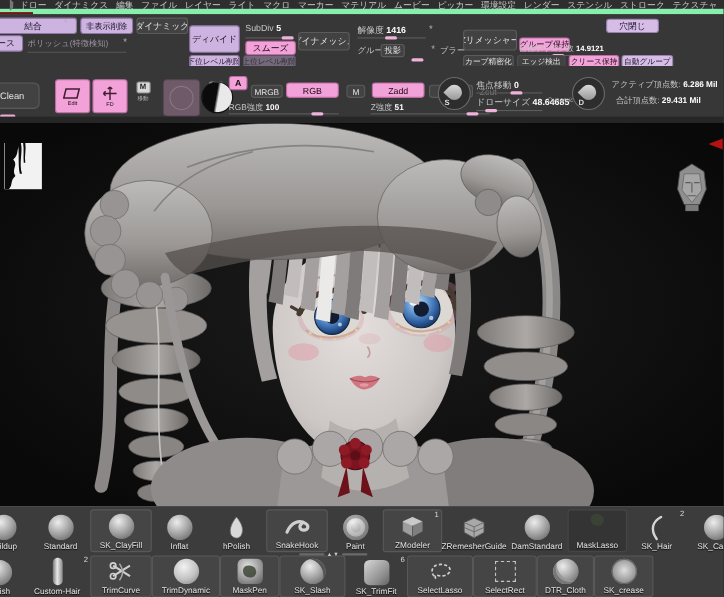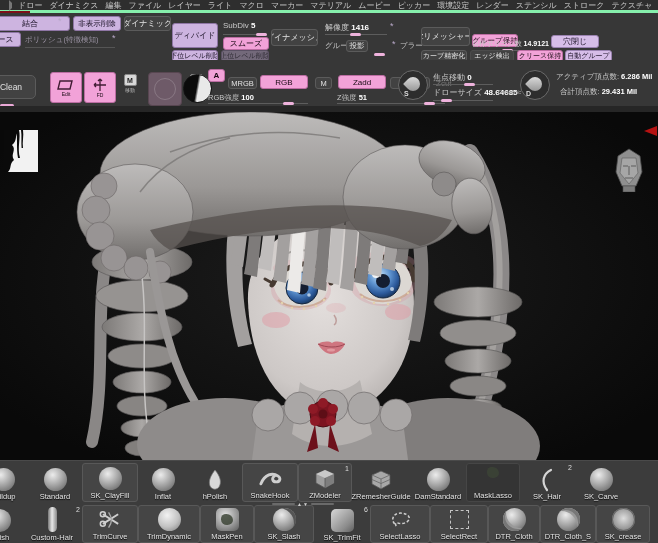--- a/index.html
+++ b/index.html
@@ -2,21 +2,21 @@
 <html><head>
 <meta charset="utf-8">
 <style>
   html,body{margin:0;padding:0;background:#222;}
   .app{position:relative;width:658px;height:543px;overflow:hidden;
        font-family:"Liberation Sans","DejaVu Sans",sans-serif;
        background:#383838;color:#ddd;-webkit-font-smoothing:antialiased;}
   
   .menubar{position:absolute;left:0;top:0;width:658px;height:13px;background:#2e2e2e;
            display:flex;align-items:center;gap:1px;padding-left:9px;box-sizing:border-box;
-           border-bottom:3px solid #86efac;}
+           border-bottom:5px solid #86efac;}
   .menu-item{font-size:8px;color:#c9c9c9;padding:1px 3px;white-space:nowrap;cursor:default;}
   .menu-grip{width:5px;height:5px;border-left:3px solid #777;border-top:3px solid transparent;
              border-bottom:3px solid transparent;margin-right:2px;}
   .menu-accent{position:absolute;left:0;top:11px;width:30px;height:2px;background:#7c1018;}
   
   .shelf{position:absolute;left:0;width:658px;background:#373737;}
   .shelf-a{top:13px;height:47px;border-bottom:1px solid #2a2a2a;}
   .shelf-b{top:60px;height:52px;}
   .shelf-b::after{content:"";position:absolute;left:0;bottom:0;width:658px;height:6px;background:#262626;}
   .btn{position:absolute;display:flex;align-items:center;justify-content:center;
@@ -154,21 +154,21 @@
       <span>Zリメッシャー</span>
     </div>
     <div class="btn btn-pink" style="left:472px;top:21px;width:46px;height:13px;font-size:7.5px;">
       <span>グループ保持</span>
     </div>
     <div class="lbl" style="left:472px;top:26px;font-size:7px;">
       <span>目標ポリゴン数</span>&nbsp;<span class="val">14.9121</span>
     </div>
     <div class="slider-line" style="left:472px;top:37px;width:70px;"></div>
     <div class="slider-handle" style="left:502px;top:36px;"></div>
-    <div class="btn btn-lav2" style="left:551px;top:22px;width:48px;height:13px;">
+    <div class="btn btn-lav2" style="left:551px;top:4px;width:48px;height:13px;">
       <span>穴閉じ</span>
     </div>
     <div class="btn btn-grey" style="left:421px;top:37px;width:46px;height:12px;font-size:7px;">
       <span>カーブ精密化</span>
     </div>
     <div class="btn btn-grey" style="left:470px;top:37px;width:44px;height:12px;font-size:7px;border-color:#4c4c4c;">
       <span>エッジ検出</span>
     </div>
     <div class="btn btn-pink" style="left:517px;top:37px;width:46px;height:12px;font-size:7px;">
       <span>クリース保持</span>
@@ -499,20 +499,24 @@
         <span class="blabel">hPolish</span>
       </div>
       <div class="tray-item boxed" style="width:56px;">
         <div class="thumb flat">
           <svg width="24" height="18" viewBox="0 0 24 18">
               <path d="M2,14 C6,4 14,2 20,6 C23,8 22,12 18,12 C14,12 13,8 16,6" stroke="#cfcfcf" stroke-width="3" fill="none" stroke-linecap="round"></path>
             </svg>
         </div>
         <span class="blabel">SnakeHook</span>
       </div>
+      <div class="tray-item" style="width:50px;">
+        <div class="thumb" style="box-shadow:inset 0 0 0 3px rgba(60,60,60,.35), inset 0 0 0 7px rgba(255,255,255,.25);"></div>
+        <span class="blabel">Paint</span>
+      </div>
       <div class="tray-item boxed" style="width:54px;">
         <span class="badge">1</span>
         <div class="thumb flat">
           <svg width="22" height="22" viewBox="0 0 22 22">
             <polygon points="11,2 20,6 20,15 11,20 2,15 2,6" fill="#9e9e9e" stroke="#555" stroke-width=".8"></polygon>
             <polygon points="11,2 20,6 11,10 2,6" fill="#c9c9c9"></polygon>
             <polygon points="11,10 20,6 20,15 11,20" fill="#7e7e7e"></polygon>
             <path d="M11,10 L11,20" stroke="#555" stroke-width=".8"></path>
           </svg>
         </div>
@@ -597,24 +601,20 @@
         <span class="blabel">SelectLasso</span>
       </div>
       <div class="tray-item boxed" style="width:58px;">
         <div class="thumb rectsel"></div>
         <span class="blabel">SelectRect</span>
       </div>
       <div class="tray-item boxed" style="width:52px;">
         <div class="thumb" style="box-shadow:inset 3px -3px 0 -1px #777, inset 7px -7px 0 -4px #999;"></div>
         <span class="blabel">DTR_Cloth</span>
       </div>
-      <div class="tray-item boxed" style="width:56px;">
-        <div class="thumb" style="box-shadow:inset -3px 3px 0 -1px #777, inset -7px 7px 0 -4px #999;"></div>
-        <span class="blabel">DTR_Cloth_S</span>
-      </div>
       <div class="tray-item boxed" style="width:54px;">
         <div class="thumb" style="background:radial-gradient(circle at 50% 45%,#dedede,#9a9a9a 60%,#555);box-shadow:inset 0 0 0 1px #666;"></div>
         <span class="blabel">SK_crease</span>
       </div>
     </div>
 
     <div class="tray-scroll">
       <div class="bar"></div>
       <span class="arrows">▲▼</span>
       <div class="bar"></div>

